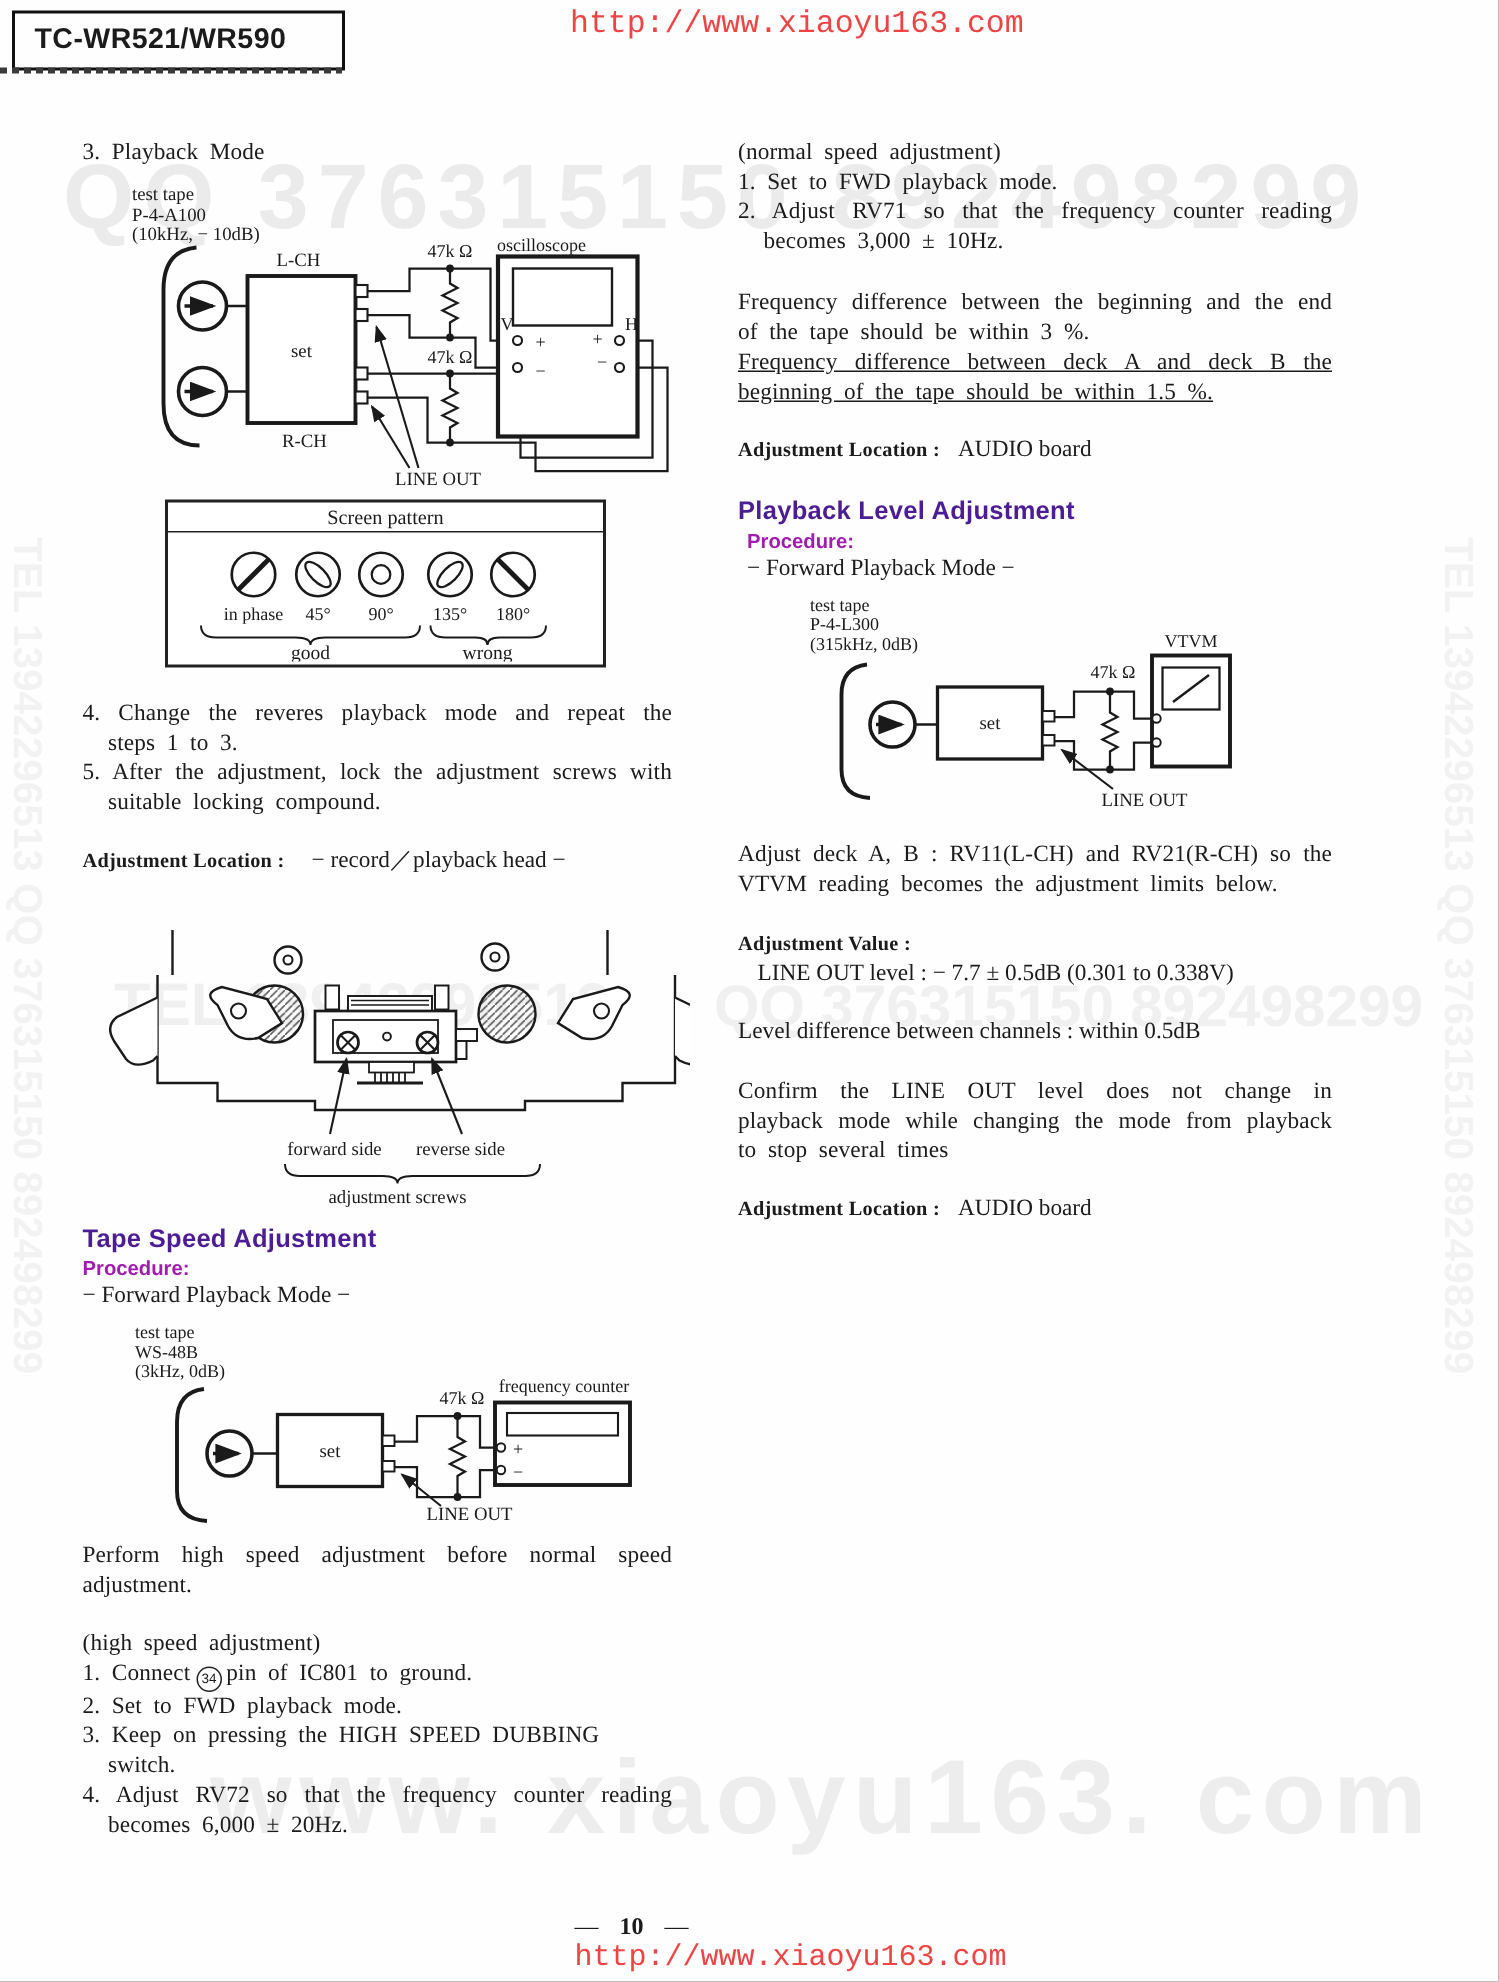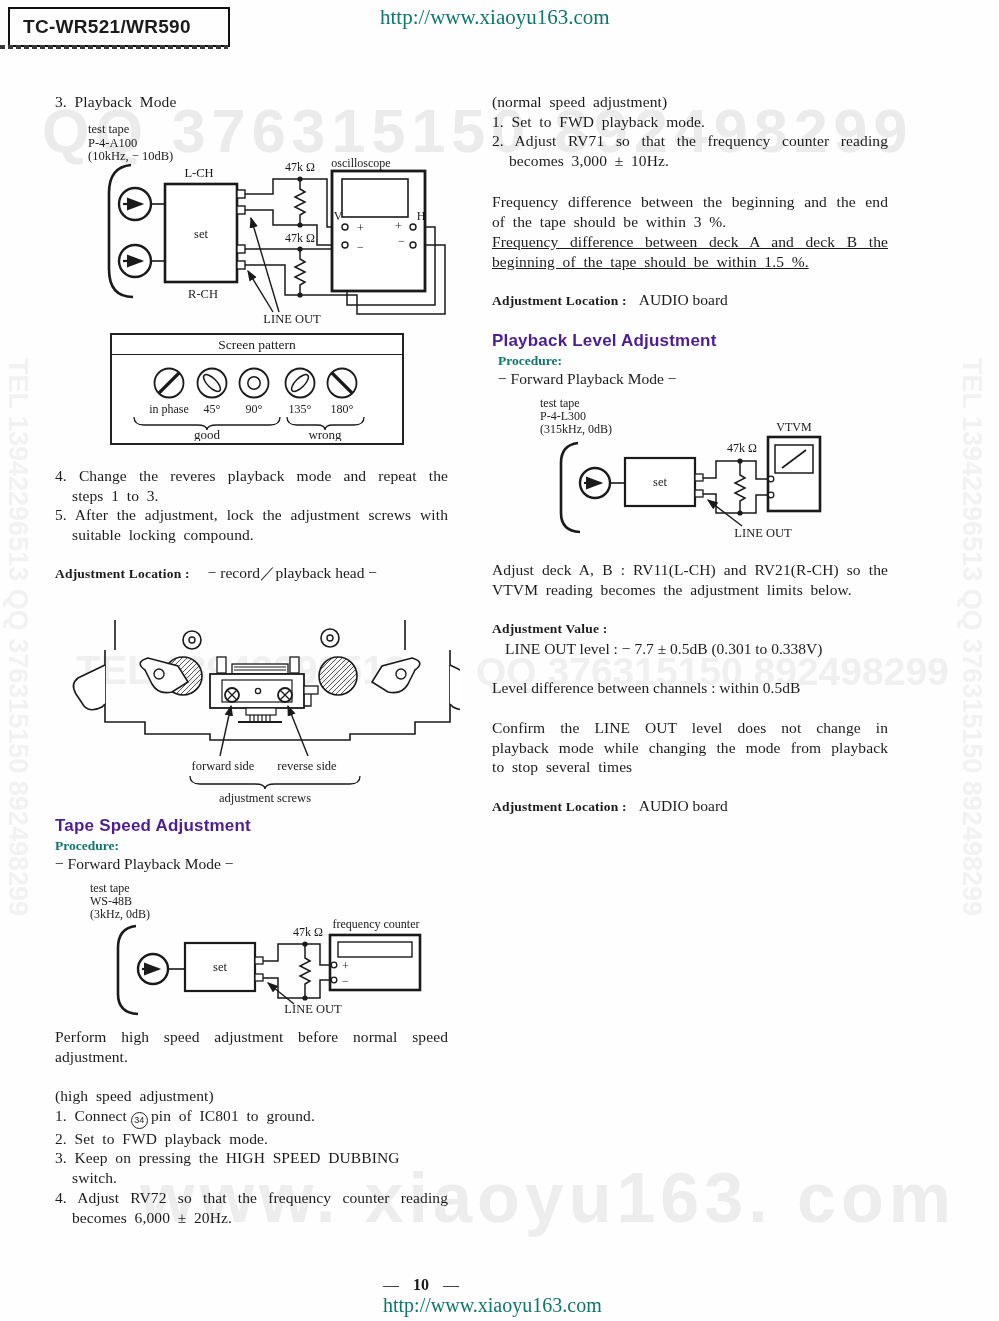--- a/index.html
+++ b/index.html
@@ -6,23 +6,23 @@
   #page{position:relative;width:999px;height:1321px;background:#fefefe;overflow:hidden;
         font-family:"Liberation Serif","DejaVu Serif",serif;color:#1b1b1b;}
   .abs{position:absolute;}
   .serif{font-family:"Liberation Serif","DejaVu Serif",serif;}
   .body-text{font-size:15.5px;line-height:19.7px;text-align:justify;word-spacing:0.24em;letter-spacing:0.1px;}
   .body-text p{margin:0;}
   .step{padding-left:17px;text-indent:-17px;}
   .nojust{text-align:left;}
   .bold-label{font-family:Liberation Serif, serif;font-weight:bold;font-size:13.5px;letter-spacing:0.2px;}
   .sec-head{font-family:"Liberation Sans","DejaVu Sans",sans-serif;font-weight:bold;font-size:17px;letter-spacing:0.2px;color:#4c1d95;}
-  .sub-head{font-family:Liberation Serif, serif;font-weight:bold;font-size:13.5px;color:#0f766e;}
+  .sub-head{font-family:Liberation Sans, sans-serif;font-weight:bold;font-size:13.5px;color:#a21caf;}
   .wm{color:#ededed;font-family:"Liberation Sans","DejaVu Sans",sans-serif;font-weight:bold;white-space:nowrap;z-index:0;}
-  .wm-url{color:#0f766e;font-family:Liberation Serif, serif;font-weight:normal;white-space:nowrap;z-index:3;}
+  .wm-url{color:#ef4444;font-family:Liberation Mono, monospace;font-weight:normal;white-space:nowrap;z-index:3;}
   .vert{writing-mode:vertical-rl;}
   .content{z-index:2;}
   .circle-num{display:inline-flex;align-items:center;justify-content:center;width:15px;height:15px;
       border:1.2px solid #222;border-radius:50%;font-size:9px;line-height:1;vertical-align:-2px;
       text-indent:0;margin:0 3px 0 4px;font-family:"Liberation Sans","DejaVu Sans",sans-serif;}
   svg text{font-family:"Liberation Serif","DejaVu Serif",serif;fill:#1a1a1a;}
   .model-box{border:2.5px solid #111;font-family:"Liberation Sans","DejaVu Sans",sans-serif;
       font-weight:bold;font-size:19px;letter-spacing:0.3px;display:flex;align-items:center;padding-left:13px;}
   .hatch-line{background:repeating-linear-gradient(90deg,#3a3a3a 0 5px,transparent 5px 8px);}
   .sp-box{border:2px solid #222;background:#fff;}

